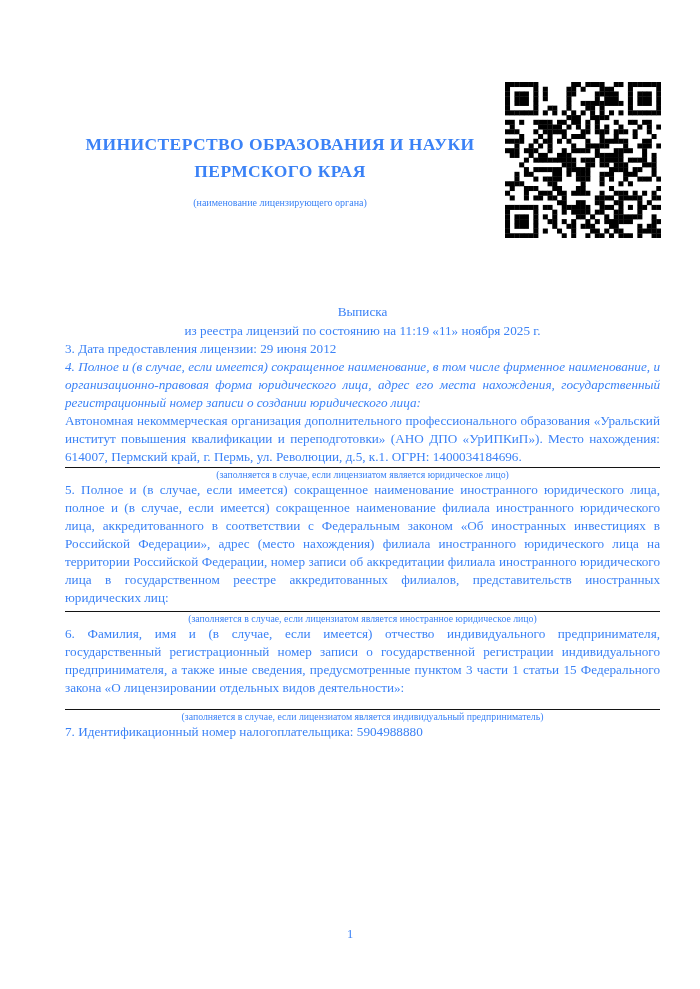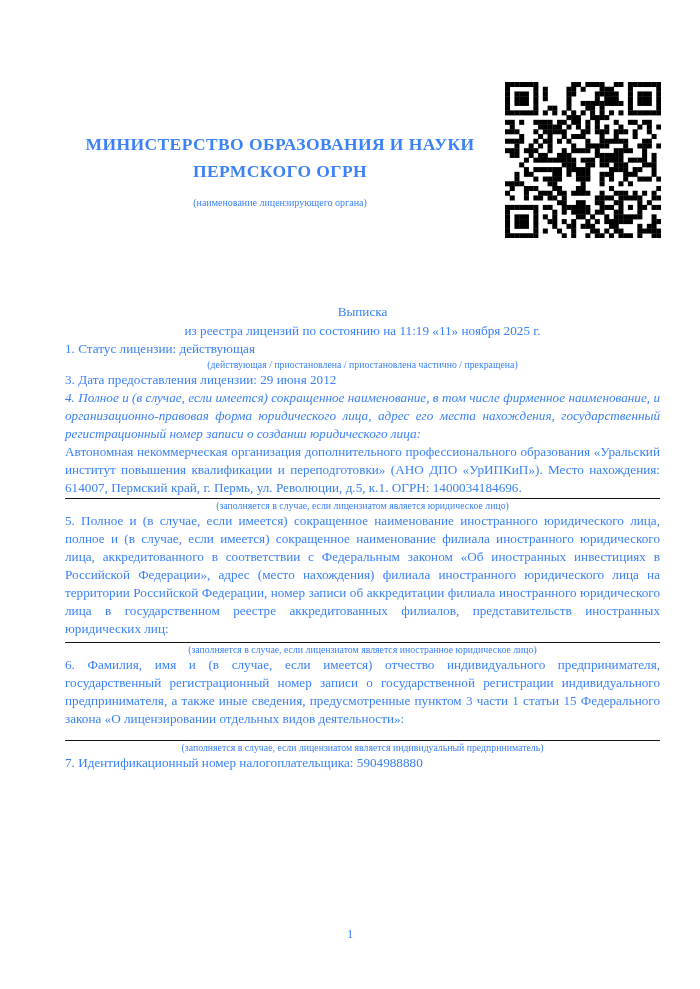--- a/index.html
+++ b/index.html
@@ -35,21 +35,21 @@
   .i7p{margin-top:26px;}
   .page-num{position:absolute;top:927px;left:0;width:700px;text-align:center;font-size:12.5px;}
 </style>
 </head>
 <body>
 
 <div class="page">
 
   <div class="header">
     <div class="h-line">МИНИСТЕРСТВО ОБРАЗОВАНИЯ И НАУКИ</div>
-    <div class="h-line">ПЕРМСКОГО ОГРН</div>
+    <div class="h-line">ПЕРМСКОГО КРАЯ</div>
     <div class="h-cap">(наименование лицензирующего органа)</div>
   </div>
 
   <div class="qr" id="qr"><svg width="156" height="156" xmlns="http://www.w3.org/2000/svg" fill="#000">
         <rect x="0.00" y="0.00" width="5.03" height="5.03"></rect>
         <rect x="4.73" y="0.00" width="5.03" height="5.03"></rect>
         <rect x="9.45" y="0.00" width="5.03" height="5.03"></rect>
         <rect x="14.18" y="0.00" width="5.03" height="5.03"></rect>
         <rect x="18.91" y="0.00" width="5.03" height="5.03"></rect>
         <rect x="23.64" y="0.00" width="5.03" height="5.03"></rect>
@@ -581,24 +581,20 @@
         <rect x="122.91" y="151.27" width="5.03" height="5.03"></rect>
         <rect x="132.36" y="151.27" width="5.03" height="5.03"></rect>
         <rect x="146.55" y="151.27" width="5.03" height="5.03"></rect>
         <rect x="151.27" y="151.27" width="5.03" height="5.03"></rect>
       </svg></div>
 
   <div class="content">
     <p class="title">Выписка</p>
     <p class="title">из реестра лицензий по состоянию на 11:19 «11» ноября 2025 г.</p>
 
-    <div>
-      <p class="i1p">1. Статус лицензии: действующая</p>
-      <p class="cap i1c">(действующая / приостановлена / приостановлена частично / прекращена)</p>
-    </div>
 
 
     <div>
       <p class="i3p">3. Дата предоставления лицензии: 29 июня 2012</p>
     </div>
 
     <div>
       <p class="just i4p">4. Полное и (в случае, если имеется) сокращенное наименование, в том числе фирменное наименование, и организационно-правовая форма юридического лица, адрес его места нахождения, государственный регистрационный номер записи о создании юридического лица:</p>
       <p class="just">Автономная некоммерческая организация дополнительного профессионального образования «Уральский институт повышения квалификации и переподготовки» (АНО ДПО «УрИПКиП»). Место нахождения: 614007, Пермский край, г. Пермь, ул. Революции, д.5, к.1. ОГРН: 1400034184696.</p>
       <div class="rule i4r"></div>

